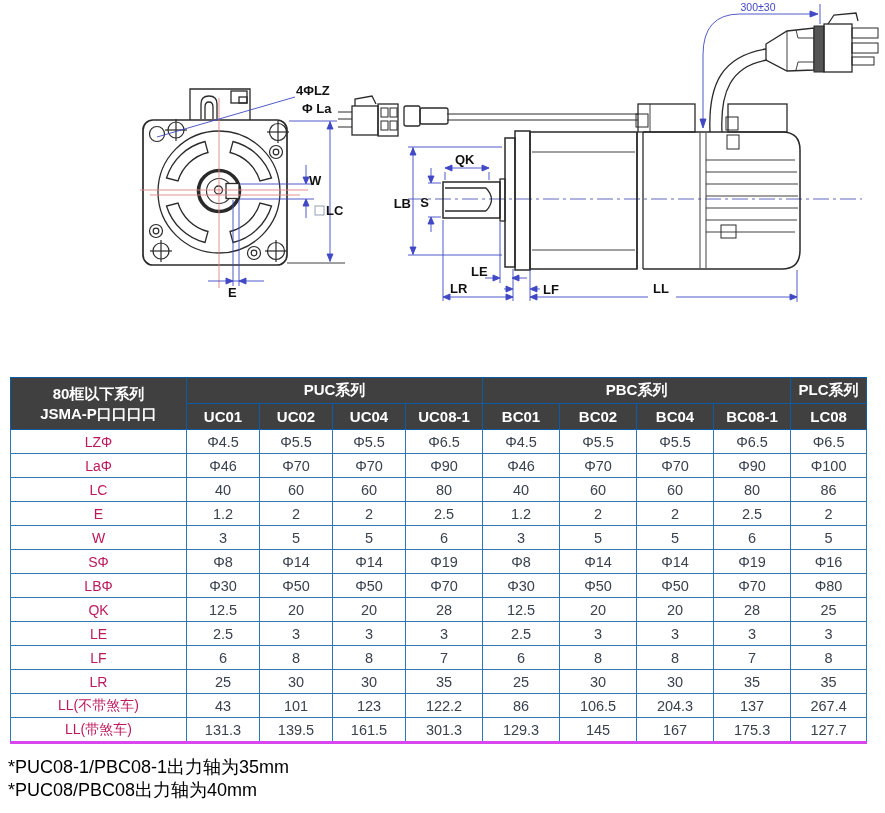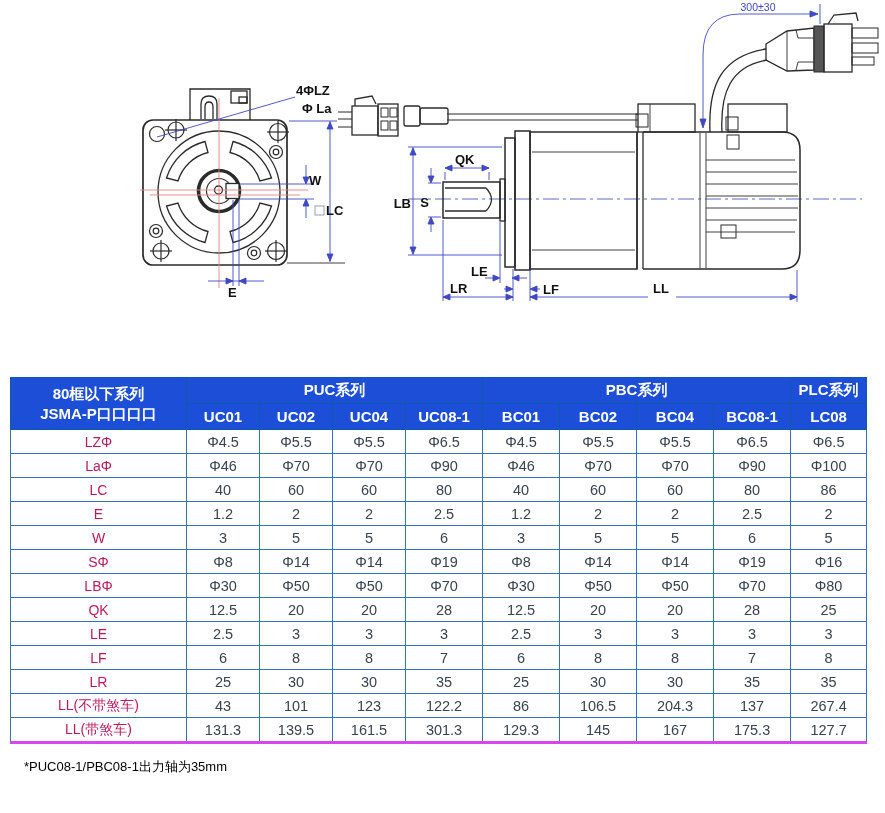--- a/index.html
+++ b/index.html
@@ -11,32 +11,32 @@
   
   #drawing{position:absolute;left:0;top:0;}
   .dimtext{font-family:"Liberation Sans",sans-serif;font-size:13px;font-weight:bold;fill:#111;}
   .dimtext-small{font-family:"Liberation Sans",sans-serif;font-size:10.5px;fill:#4048c4;}
   
   #spec-table{
     position:absolute;left:10px;top:377px;width:856px;
     border-collapse:collapse;table-layout:fixed;
   }
   #spec-table th{
-    background:#1d4ed8;color:#ffffff;font-weight:bold;font-size:15px;
+    background:#404040;color:#ffffff;font-weight:bold;font-size:15px;
     border:1px solid #0c5ba3;padding:0;height:25px;text-align:center;
   }
   #spec-table th.corner{line-height:1.3;font-size:15px;}
   #spec-table td{
     background:#ffffff;border:1px solid #2f76b7;text-align:center;
     font-size:14.5px;color:#3a424e;height:23px;padding:0;
   }
   #spec-table td.param{color:#be185d;font-size:14px;}
   #spec-table tr:last-child td{border-bottom:3px solid #d946ef;}
   
-  #footnotes{position:absolute;left:8px;top:757px;font-size:13px;color:#000;margin-left:16px;}
+  #footnotes{position:absolute;left:8px;top:757px;font-size:18px;color:#000;}
   #footnotes p{margin:0 0 3px 0;line-height:20px;}
 </style>
 </head>
 <body>
 
 <svg id="drawing" width="885" height="375" viewBox="0 0 885 375">
 
   <g stroke="#2a2a2a" fill="none" stroke-width="1.3">
 
     <g>
@@ -454,13 +454,14 @@
         <td>145</td>
         <td>167</td>
         <td>175.3</td>
         <td>127.7</td>
       </tr>
     </tbody>
 </table>
 
 <div id="footnotes">
   <p>*PUC08-1/PBC08-1出力轴为35mm</p>
+  <p>*PUC08/PBC08出力轴为40mm</p>
 </div>
 
 </body></html>

